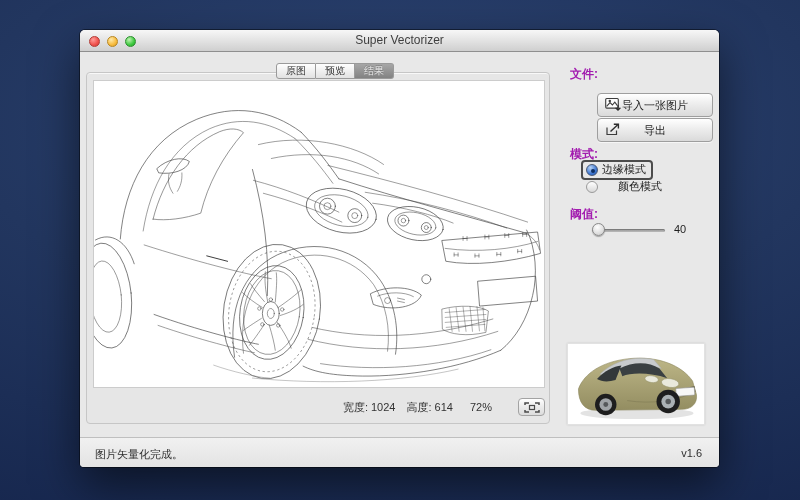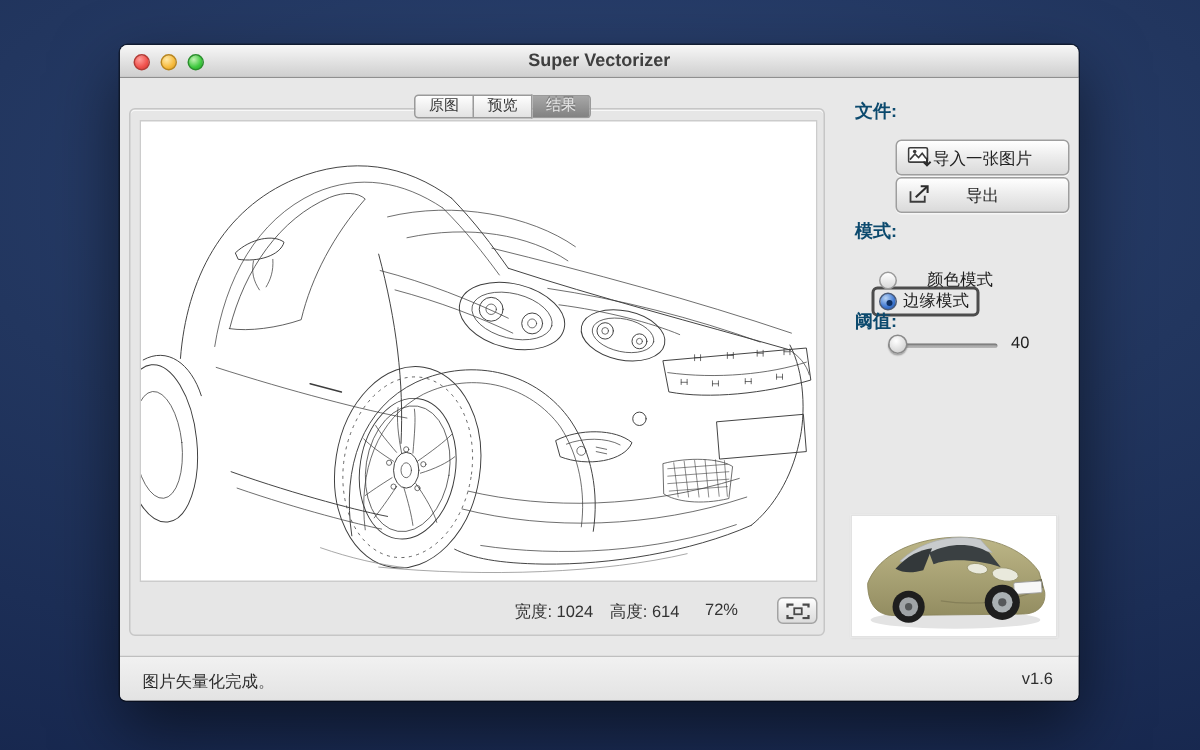--- a/index.html
+++ b/index.html
@@ -7,21 +7,21 @@
     font-family:"Liberation Sans","DejaVu Sans",sans-serif; }
   body { background: radial-gradient(ellipse 120% 90% at 50% 25%, #2c4474 0%, #22365f 45%, #16264d 100%); position:relative; }
 
   .window { position:absolute; left:80px; top:30px; width:639px; height:437px;
     border-radius:5px 5px 4px 4px;
     box-shadow:0 18px 45px rgba(0,0,0,.55), 0 0 0 1px rgba(0,0,0,.45); background:#e8e8e8; }
 
   .titlebar { position:absolute; top:0; left:0; right:0; height:22px;
     background:linear-gradient(#f7f7f7,#cfcfcf); border-bottom:1px solid #8f8f8f;
     border-radius:5px 5px 0 0; }
-  .titlebar .title { text-align:center; line-height:21px; font-size:12px; color:#3f3f3f;font-weight:bold; }
+  .titlebar .title { text-align:center; line-height:21px; font-size:12px; color:#3f3f3f; }
   .lights { position:absolute; left:9px; top:6px; display:flex; gap:7px; }
   .light { width:11px; height:11px; border-radius:50%; }
   .light.red { background:radial-gradient(circle at 35% 30%, #ff9d99, #f0514c 60%, #c93b37); border:1px solid #b33c36; }
   .light.yellow { background:radial-gradient(circle at 35% 30%, #ffe9a8, #f7bb3e 60%, #d59a25); border:1px solid #b8861f; }
   .light.green { background:radial-gradient(circle at 35% 30%, #c0f2b2, #3ec93f 60%, #2aa22c); border:1px solid #2b8f2d; }
 
   .content { position:absolute; top:22px; left:0; right:0; bottom:30px; background:#e8e8e8; }
 
   .groupbox { position:absolute; left:6px; top:20px; width:464px; height:352px;
     border:1px solid #c6c6c6; border-radius:4px; background:#e6e6e6;
@@ -42,21 +42,21 @@
   .canvas-info { position:absolute; left:13px; top:343px; width:452px; height:24px;
     display:flex; align-items:center; justify-content:flex-end; z-index:2;
     font-size:11px; color:#333; }
   .canvas-info .dim { margin-right:14px;text-align:center; }
   .canvas-info .dim span { margin-right:3px; }
   .canvas-info .pct { margin-right:26px; }
   .fit-btn { width:27px; height:18px; border:1px solid #a3a3a3; border-radius:4px;
     background:linear-gradient(#ffffff,#ececec 45%,#dcdcdc);
     display:flex; align-items:center; justify-content:center; cursor:default; }
 
-  .side-label { position:absolute; font-size:12px; font-weight:bold; color:#0c4a6e; }
+  .side-label { position:absolute; font-size:12px; font-weight:bold; color:#a21caf; }
   .side-btn { position:absolute; left:517px; width:116px; height:24px;
     border:1px solid #9e9e9e; border-radius:4px;
     background:linear-gradient(#ffffff,#ededed 45%,#dadada);
     font-size:11px; color:#222; display:flex; align-items:center; justify-content:center;
     box-shadow:0 1px 0 rgba(255,255,255,.6); cursor:default; }
   .side-btn .btn-icon { position:absolute; left:7px; top:3px; width:17px; height:15px; }
 
   .radio-row { position:absolute; display:flex; align-items:center; gap:4px;
     font-size:11px; color:#1f1f1f; cursor:default; }
   .radio-row.focused { border:2px solid #4c4c4c; border-radius:4px; padding:0 5px 1px 3px; }
@@ -233,21 +233,21 @@
       <svg class="btn-icon" viewBox="0 0 17 15">
         <path d="M2,5.5 v7 h9.5 v-4" fill="none" stroke="#3c3c3c" stroke-width="1.2"></path>
         <path d="M5.5,9.5 L13,2.5" fill="none" stroke="#2d2d2d" stroke-width="1.4"></path>
         <path d="M8.8,2.2 L13.4,2.2 L13.4,6.6" fill="none" stroke="#2d2d2d" stroke-width="1.4"></path>
       </svg>
       <span>导出</span>
     </div>
 
     <div class="side-label" style="left:490px; top:94px;">模式:</div>
 
-    <div class="radio-row focused" style="left:501px; top:108px;margin-top:31px;">
+    <div class="radio-row focused" style="left:501px; top:108px;">
       <span class="radio on"></span>
       <span>边缘模式</span>
     </div>
     <div class="radio-row" style="left:506px; top:127px;gap:20px;">
       <span class="radio off"></span>
       <span>颜色模式</span>
     </div>
 
     <div class="side-label" style="left:490px; top:154px;">阈值:</div>
 

